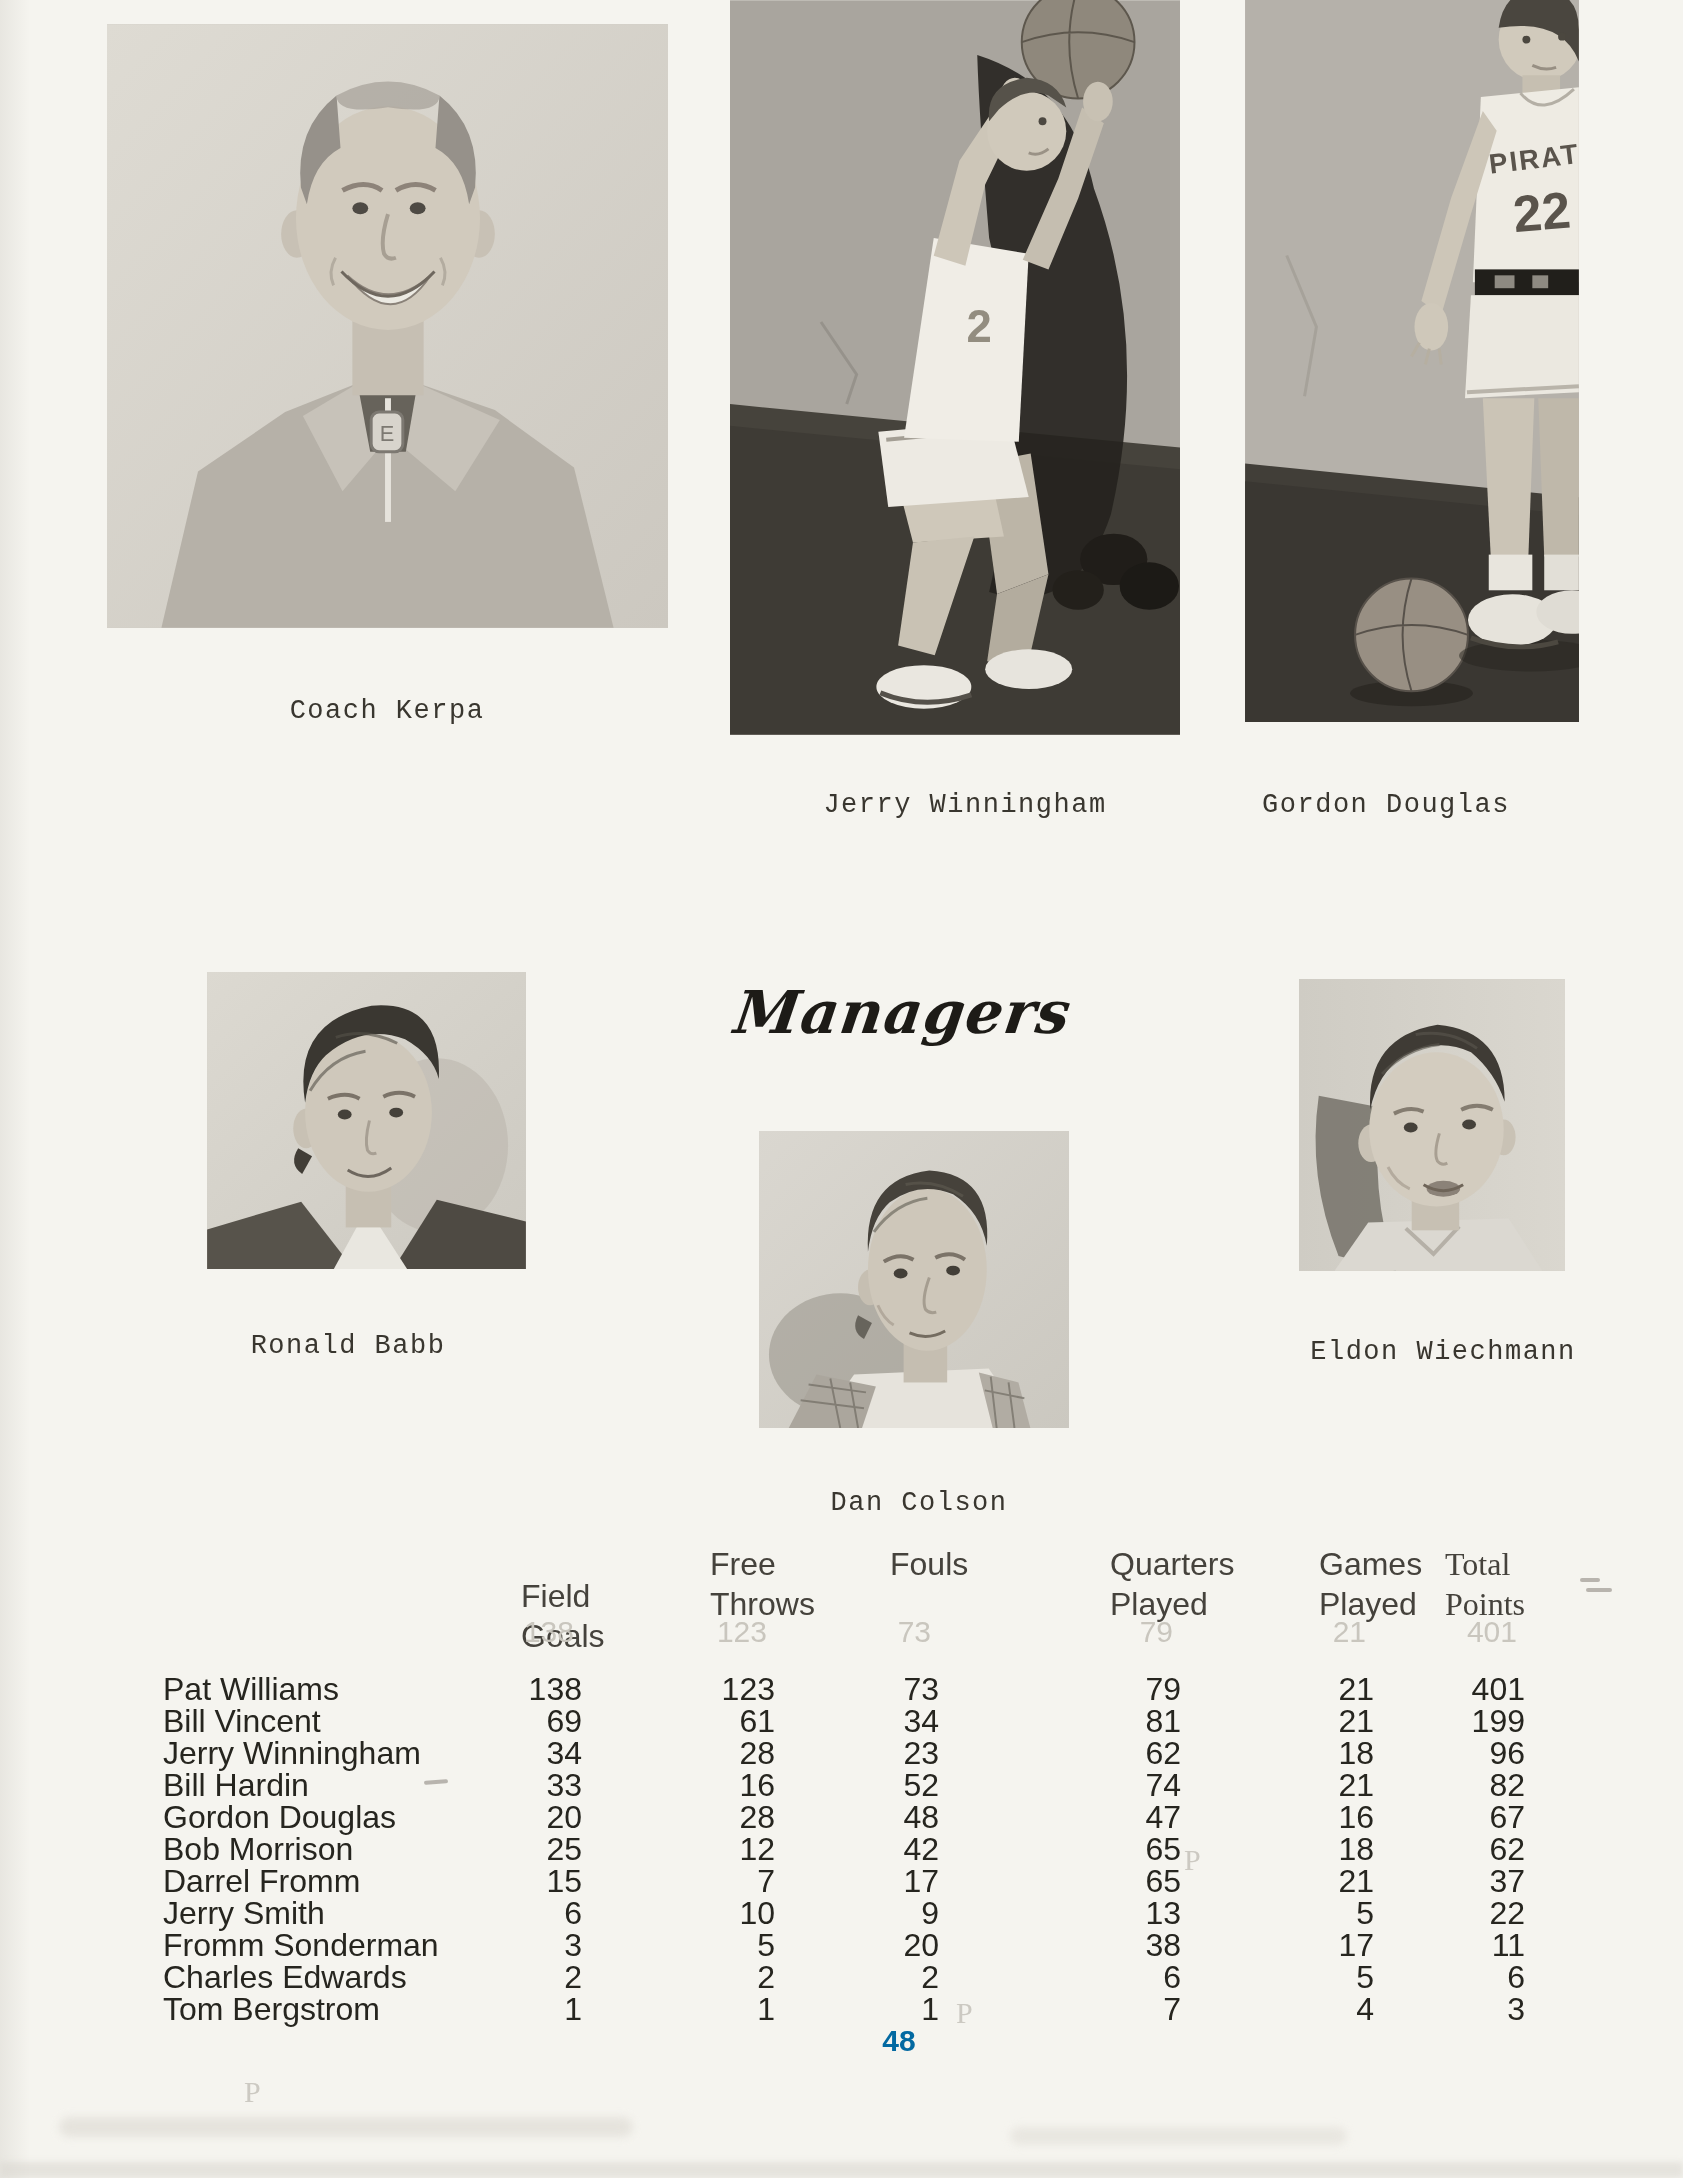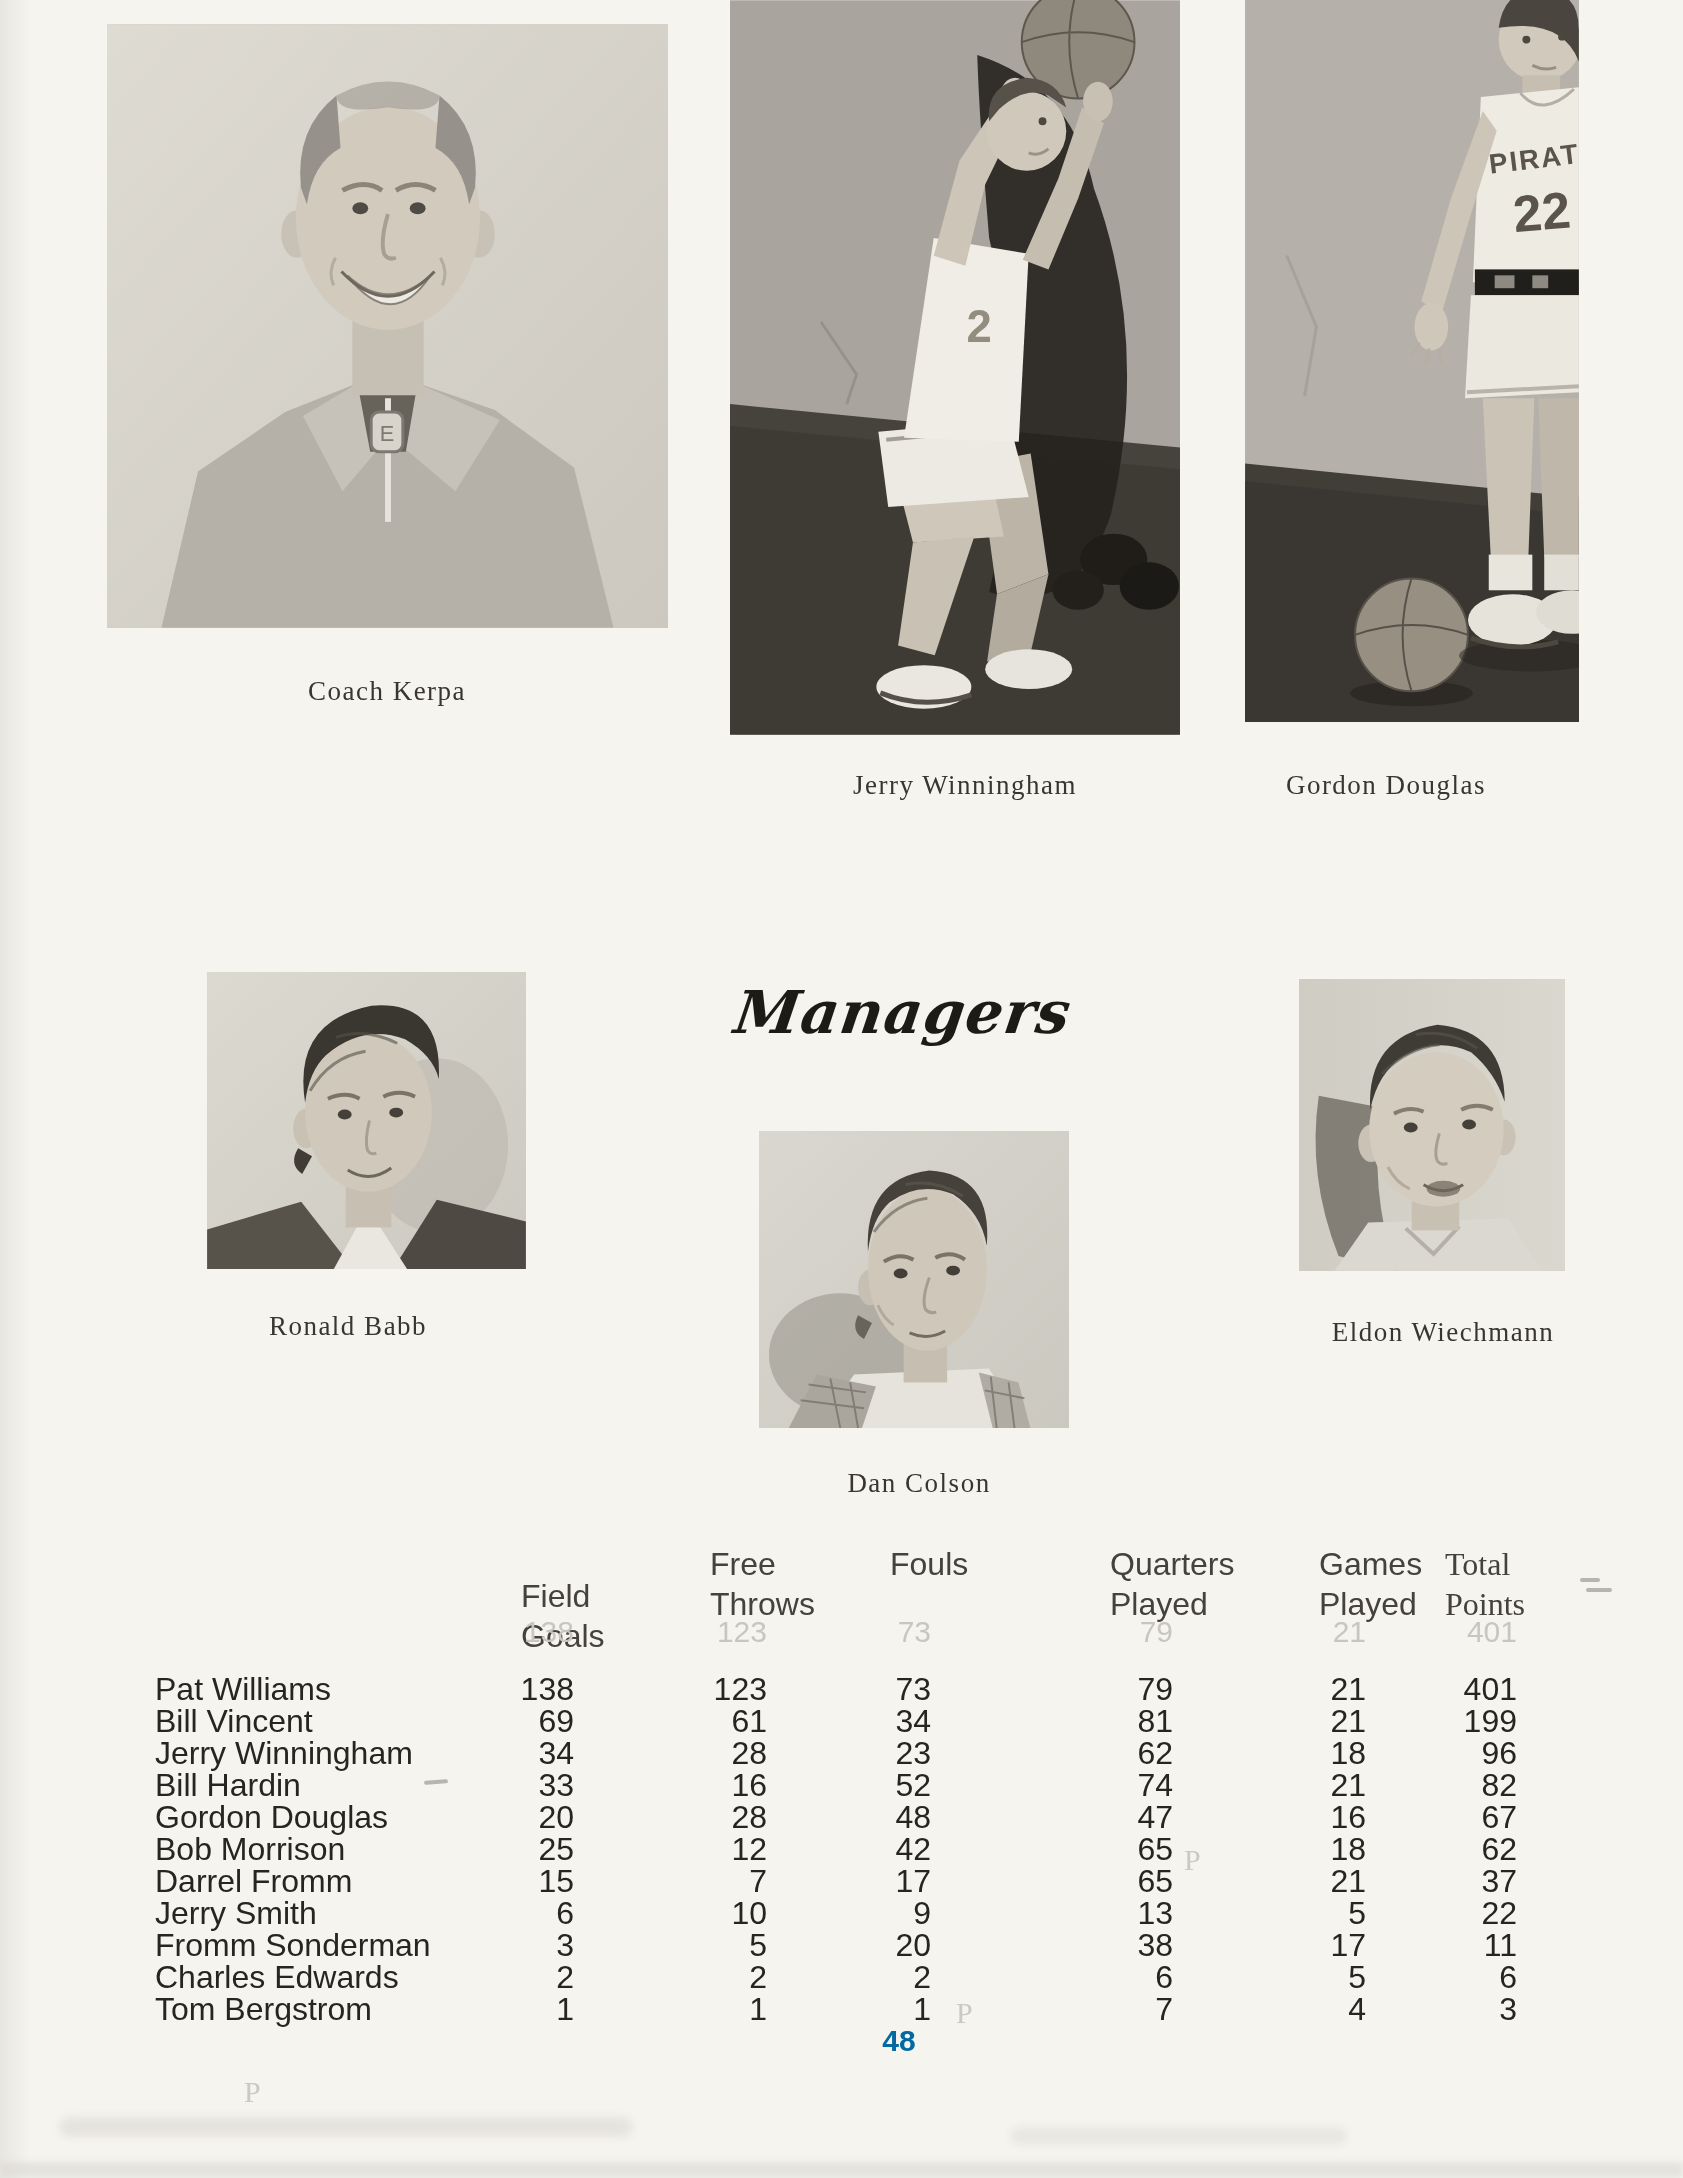--- a/index.html
+++ b/index.html
@@ -3,34 +3,34 @@
 <meta charset="utf-8">
 <style>
   html,body{margin:0;padding:0;background:#e8e6e1;}
   .page{
     position:relative;width:1683px;height:2178px;background:#f5f4ef;
     overflow:hidden;font-family:"Liberation Serif",serif;
   }
   .photo{position:absolute;overflow:hidden;background:#cfccc5;}
   .photo svg{display:block;}
   .caption{
-    position:absolute;font-family:Liberation Serif, serif;font-size:27px;
-    color:#39362f;letter-spacing:1.5px;white-space:nowrap;transform:translateX(-50%);
+    position:absolute;font-family:Liberation Mono, monospace;font-size:27px;
+    color:#39362f;letter-spacing:1.5px;white-space:nowrap;transform:translateX(-50%);margin-top:20px;
   }
   .heading{
     position:absolute;transform:translateX(-50%) skewX(-8deg);
     font-family:"DejaVu Serif",serif;font-style:italic;font-weight:bold;
     font-size:59px;color:#1d1b17;letter-spacing:1px;white-space:nowrap;
   }
   .th{
     position:absolute;font-family:"Liberation Sans",sans-serif;font-size:32px;
     color:#45423c;line-height:40px;white-space:nowrap;
   }
   .th span{display:block;}
-  .rows{position:absolute;left:0;top:1673px;width:1381px;}
+  .rows{position:absolute;left:8px;top:1673px;width:1381px;}
   .row{position:relative;height:32px;}
   .cell{
     position:absolute;font-family:"Liberation Sans",sans-serif;font-size:32px;
     line-height:32px;color:#26251f;white-space:nowrap;
   }
   .cell.name{left:155px;}
   .cell.v{width:109px;text-align:right;}
   .v0{left:465px;} .v1{left:658px;} .v2{left:822px;}
   .v3{left:1064px;} .v4{left:1257px;} .v5{left:1408px;}
   .ghost-row{position:absolute;left:0;top:1616px;width:1683px;height:30px;}

